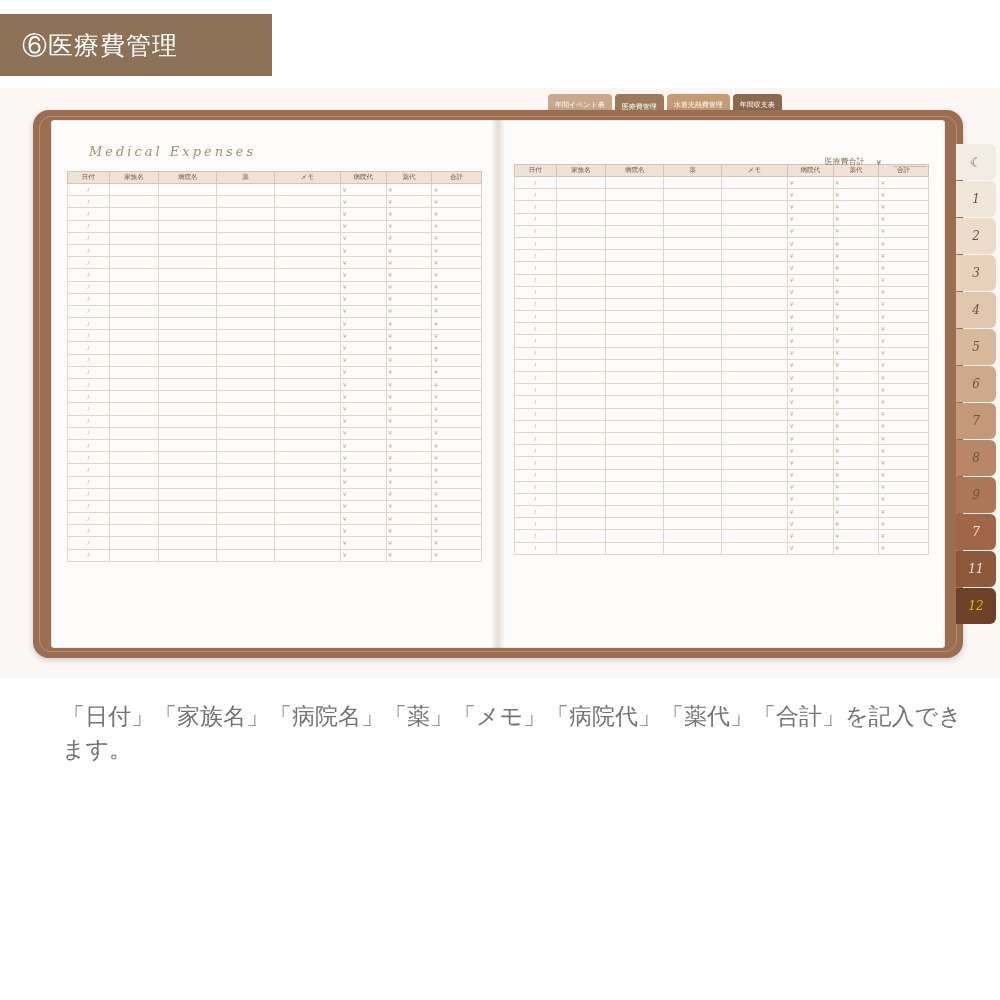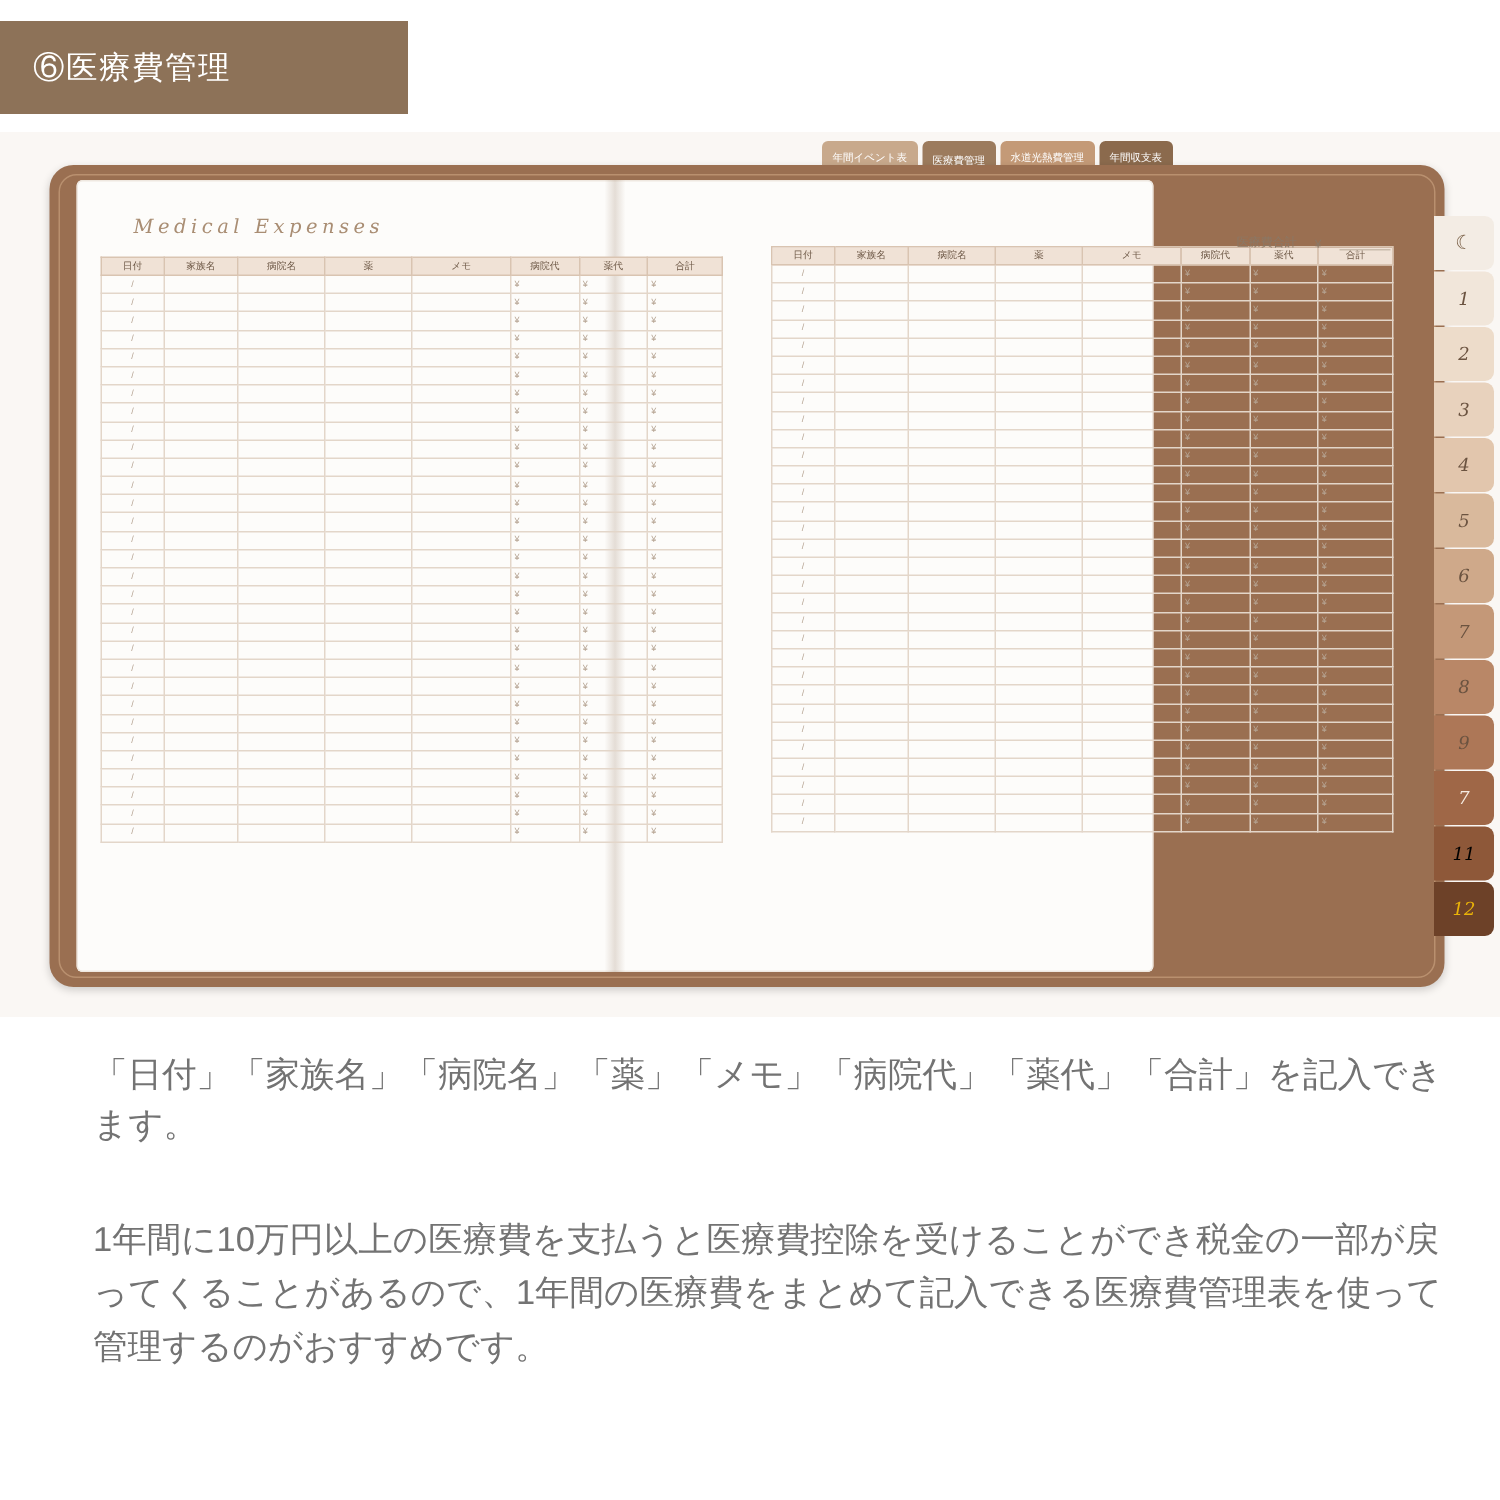--- a/index.html
+++ b/index.html
@@ -24,21 +24,21 @@
     width: 272px;
     height: 62px;
     background: #8d7258;
     display: flex;
     align-items: center;
     box-sizing: border-box;
     padding-left: 22px;
   }
   .header-banner .title {
     color: #ffffff;
-    font-size: 21px;
+    font-size: 25px;
     letter-spacing: 1px;
     font-weight: 400;
   }
 
   
   .planner-stage {
     position: absolute;
     left: 0;
     top: 88px;
     width: 1000px;
@@ -89,21 +89,21 @@
     position: absolute;
     left: 6px; top: 6px; right: 6px; bottom: 6px;
     border: 1px solid #b9906f;
     border-radius: 12px;
     pointer-events: none;
   }
   .pages {
     position: absolute;
     left: 18px;
     top: 10px;
-    width: 718px;
+    width: 894px;
     height: 528px;
     background: #fdfcfa;
     border-radius: 4px;
     box-shadow: inset 0 0 0 1px #efe8e0;
   }
   .spine {
     position: absolute;
     left: 50%;
     top: 0;
     width: 14px;
@@ -914,21 +914,20 @@
       <div class="side-tab" style="background: rgb(241, 230, 218);">1</div>
       <div class="side-tab" style="background: rgb(237, 220, 202);">2</div>
       <div class="side-tab" style="background: rgb(232, 210, 189);">3</div>
       <div class="side-tab" style="background: rgb(226, 198, 173);">4</div>
       <div class="side-tab" style="background: rgb(217, 185, 156);">5</div>
       <div class="side-tab" style="background: rgb(207, 169, 138);">6</div>
       <div class="side-tab" style="background: rgb(196, 152, 120);">7</div>
       <div class="side-tab" style="background: rgb(185, 135, 103);">8</div>
       <div class="side-tab" style="background: rgb(173, 119, 87);">9</div>
       <div class="side-tab" style="background: rgb(159, 103, 71); color: rgb(246, 236, 226);">7</div>
-      <div class="side-tab" style="background: rgb(142, 88, 57); color: #000000;">11</div>
+      <div class="side-tab" style="background: rgb(142, 88, 57); color: #e5e5e5;">11</div>
       <div class="side-tab" style="background: rgb(109, 65, 40); color: #eab308;">12</div>
     </div>
 </div>
 
 <div class="body-text">
   <div class="para1">「日付」「家族名」「病院名」「薬」「メモ」「病院代」「薬代」「合計」を記入できます。</div>
-  <div class="para2">1年間に10万円以上の医療費を支払うと医療費控除を受けることができ税金の一部が戻ってくることがあるので、1年間の医療費をまとめて記入できる医療費管理表を使って管理するのがおすすめです。</div>
 </div>
 
 </body></html>

